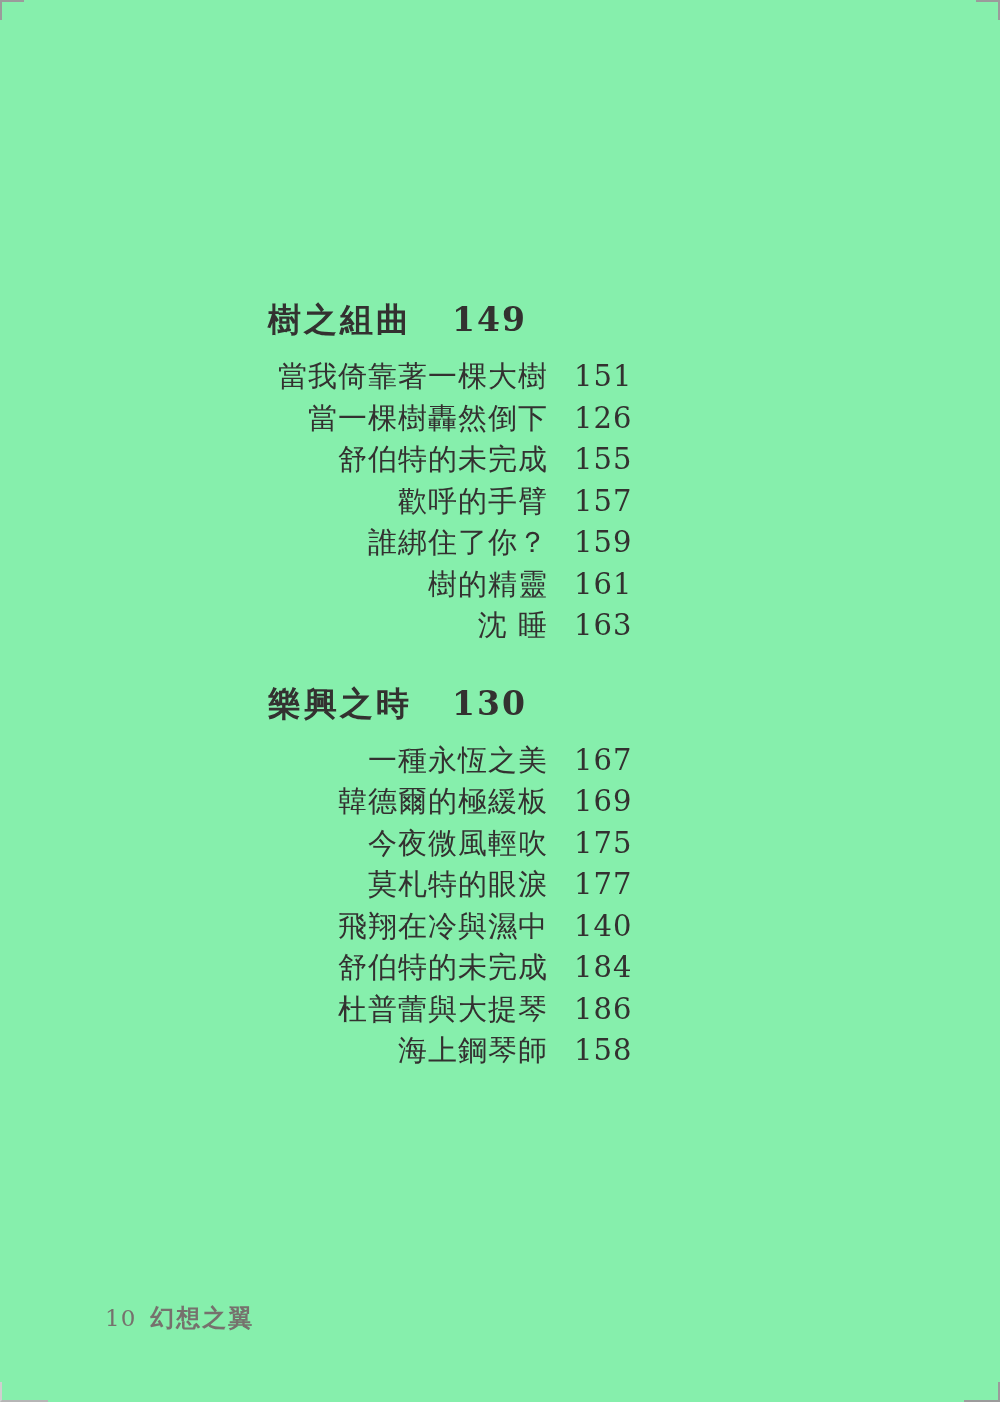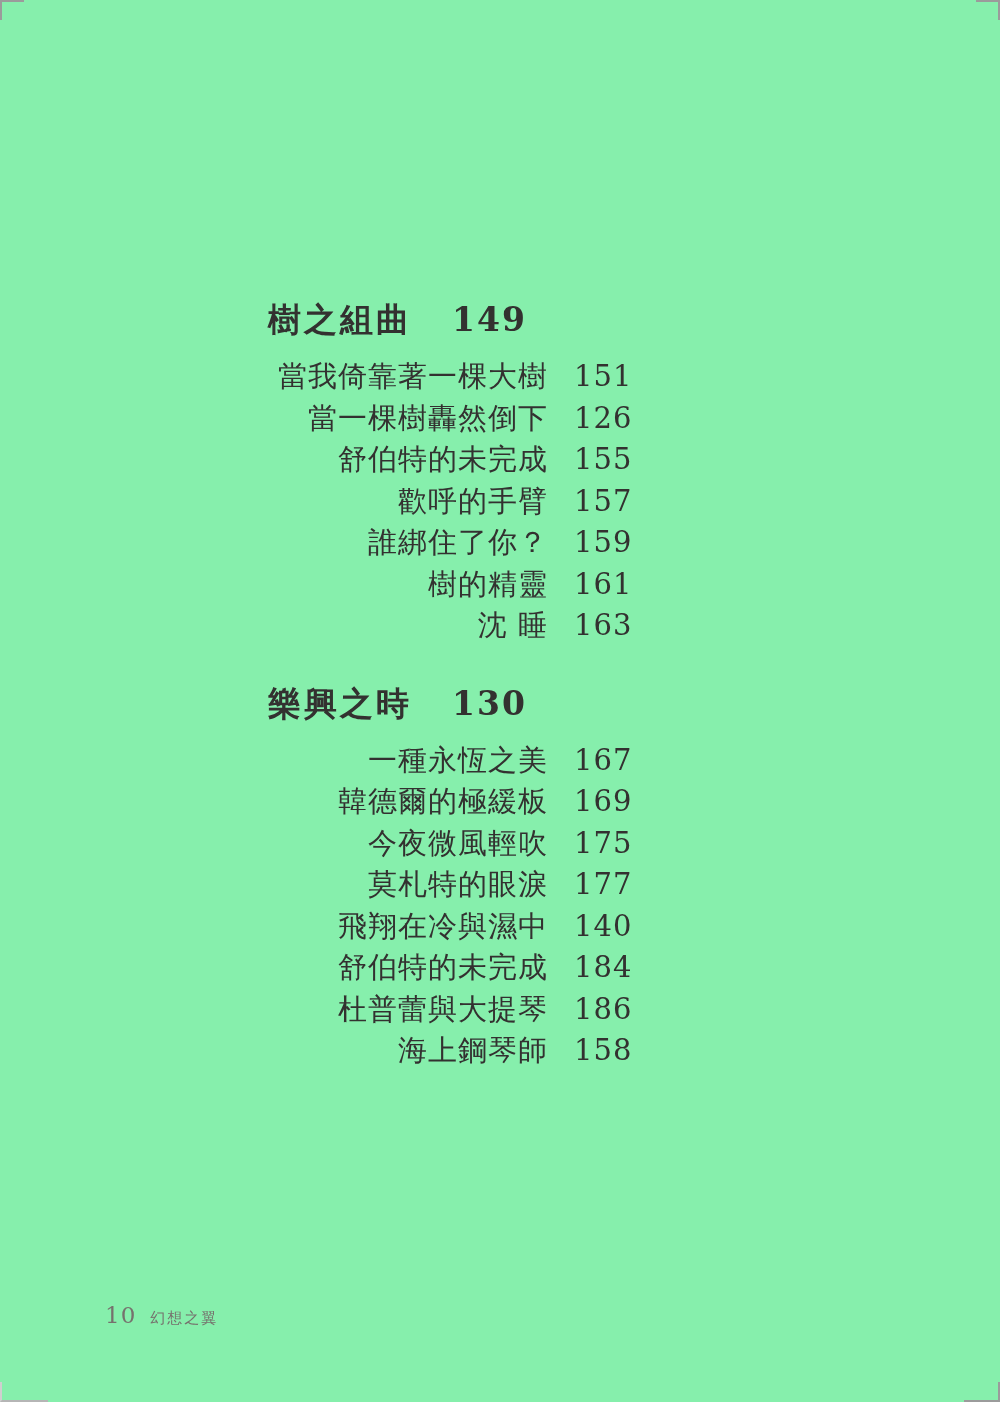--- a/index.html
+++ b/index.html
@@ -56,21 +56,21 @@
     position: absolute;
     left: 105px;
     top: 1290px;
     display: flex;
     align-items: baseline;
     gap: 14px;
     color: #76716d;
     margin-top: 12px;
   }
   .folio { font-size: 23px; letter-spacing: 1px; }
-  .running-title { font-size: 15px; letter-spacing: 2px; }
+  .running-title { font-size: 24px; letter-spacing: 2px; font-weight: bold; }
 </style>
 </head>
 <body>
 
 <div class="page">
 
   <div class="crop tl"></div>
   <div class="crop tr"></div>
   <div class="crop bl"></div>
   <div class="crop br"></div>

